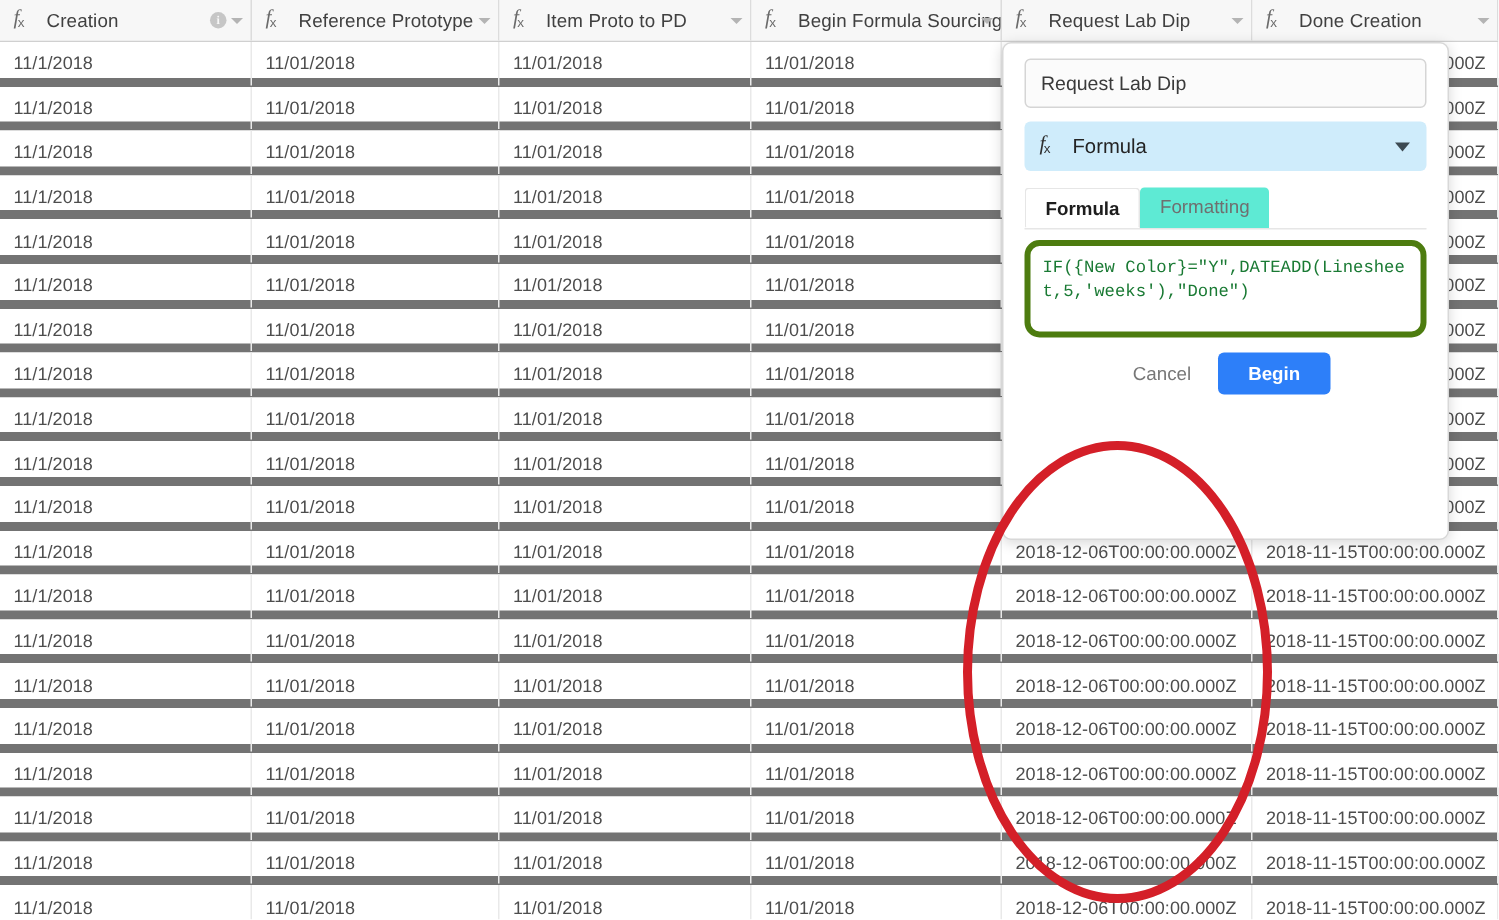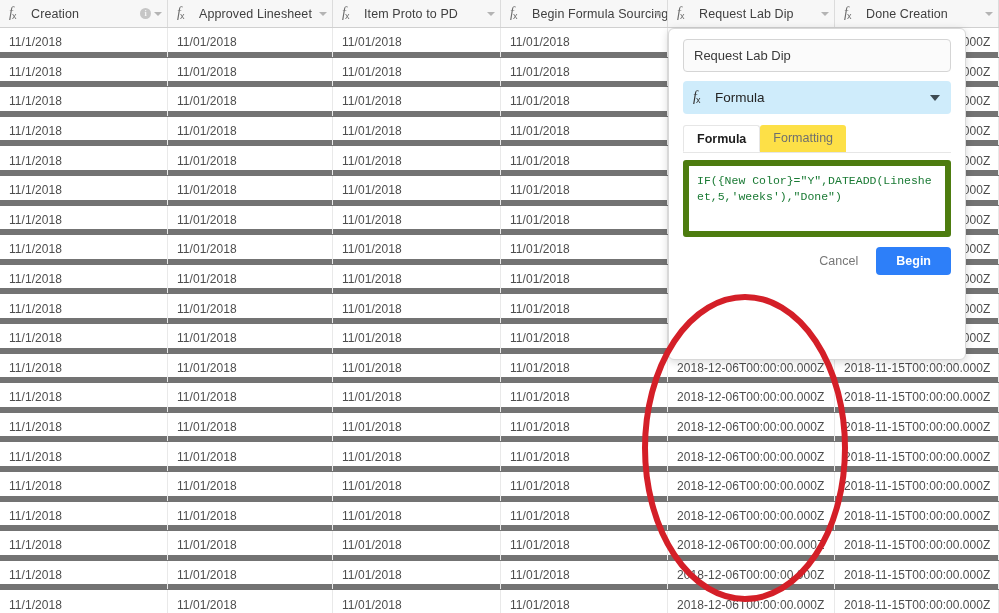--- a/index.html
+++ b/index.html
@@ -208,42 +208,42 @@
   }
   .tab.active {
     background: #ffffff;
     color: #1d1d1d;
     font-weight: bold;
     border: 1px solid #e6e6e6;
     border-bottom: 1px solid #ffffff;
     border-radius: 3px 3px 0 0;
     margin-bottom: -1px;
   }
-  .tab.inactive { background: #fde047; border-radius: 3px 3px 0 0; text-align: right; }
+  .tab.inactive { background: #5eead4; border-radius: 3px 3px 0 0; text-align: right; }
   .formula-box {
     margin-top: 7px;
     width: 100%;
-    height: 77px;
+    height: 65px;
     box-sizing: border-box;
     background: #ffffff;
-    border: 6px solid #4d7c0f;
-    border-radius: 3px;
+    border: 4px solid #4d7c0f;
+    border-radius: 10px;
     padding: 7px 8px;
     font-family: "Liberation Mono", monospace;
     font-size: 11.5px;
     line-height: 16px;
     color: #1a7a34;
     white-space: pre-wrap;
     word-break: break-all;
     overflow: hidden;
   }
   .btn-row {
     margin-top: 10px;
     display: flex;
-    justify-content: flex-end;
+    justify-content: center;
     align-items: center;
     gap: 10px;
   }
   .btn-cancel {
     font-size: 12.5px;
     color: #777777;
     padding: 5px 8px;
   }
   .btn-save {
     background: #2d7ff9;
@@ -273,21 +273,21 @@
       <div class="hcell" style="width: 168px;">
         <span class="fx-icon">f<span class="sub">x</span></span>
         <span class="hlabel">Creation</span>
         <div class="hright">
           <span class="info-icon">i</span>
           <span class="caret"></span>
         </div>
       </div>
       <div class="hcell" style="width: 165px;">
         <span class="fx-icon">f<span class="sub">x</span></span>
-        <span class="hlabel">Approved Linesheet</span>
+        <span class="hlabel">Reference Prototype</span>
         <div class="hright">
           <span class="caret"></span>
         </div>
       </div>
       <div class="hcell" style="width: 168px;">
         <span class="fx-icon">f<span class="sub">x</span></span>
         <span class="hlabel">Item Proto to PD</span>
         <div class="hright">
           <span class="caret"></span>
         </div>

